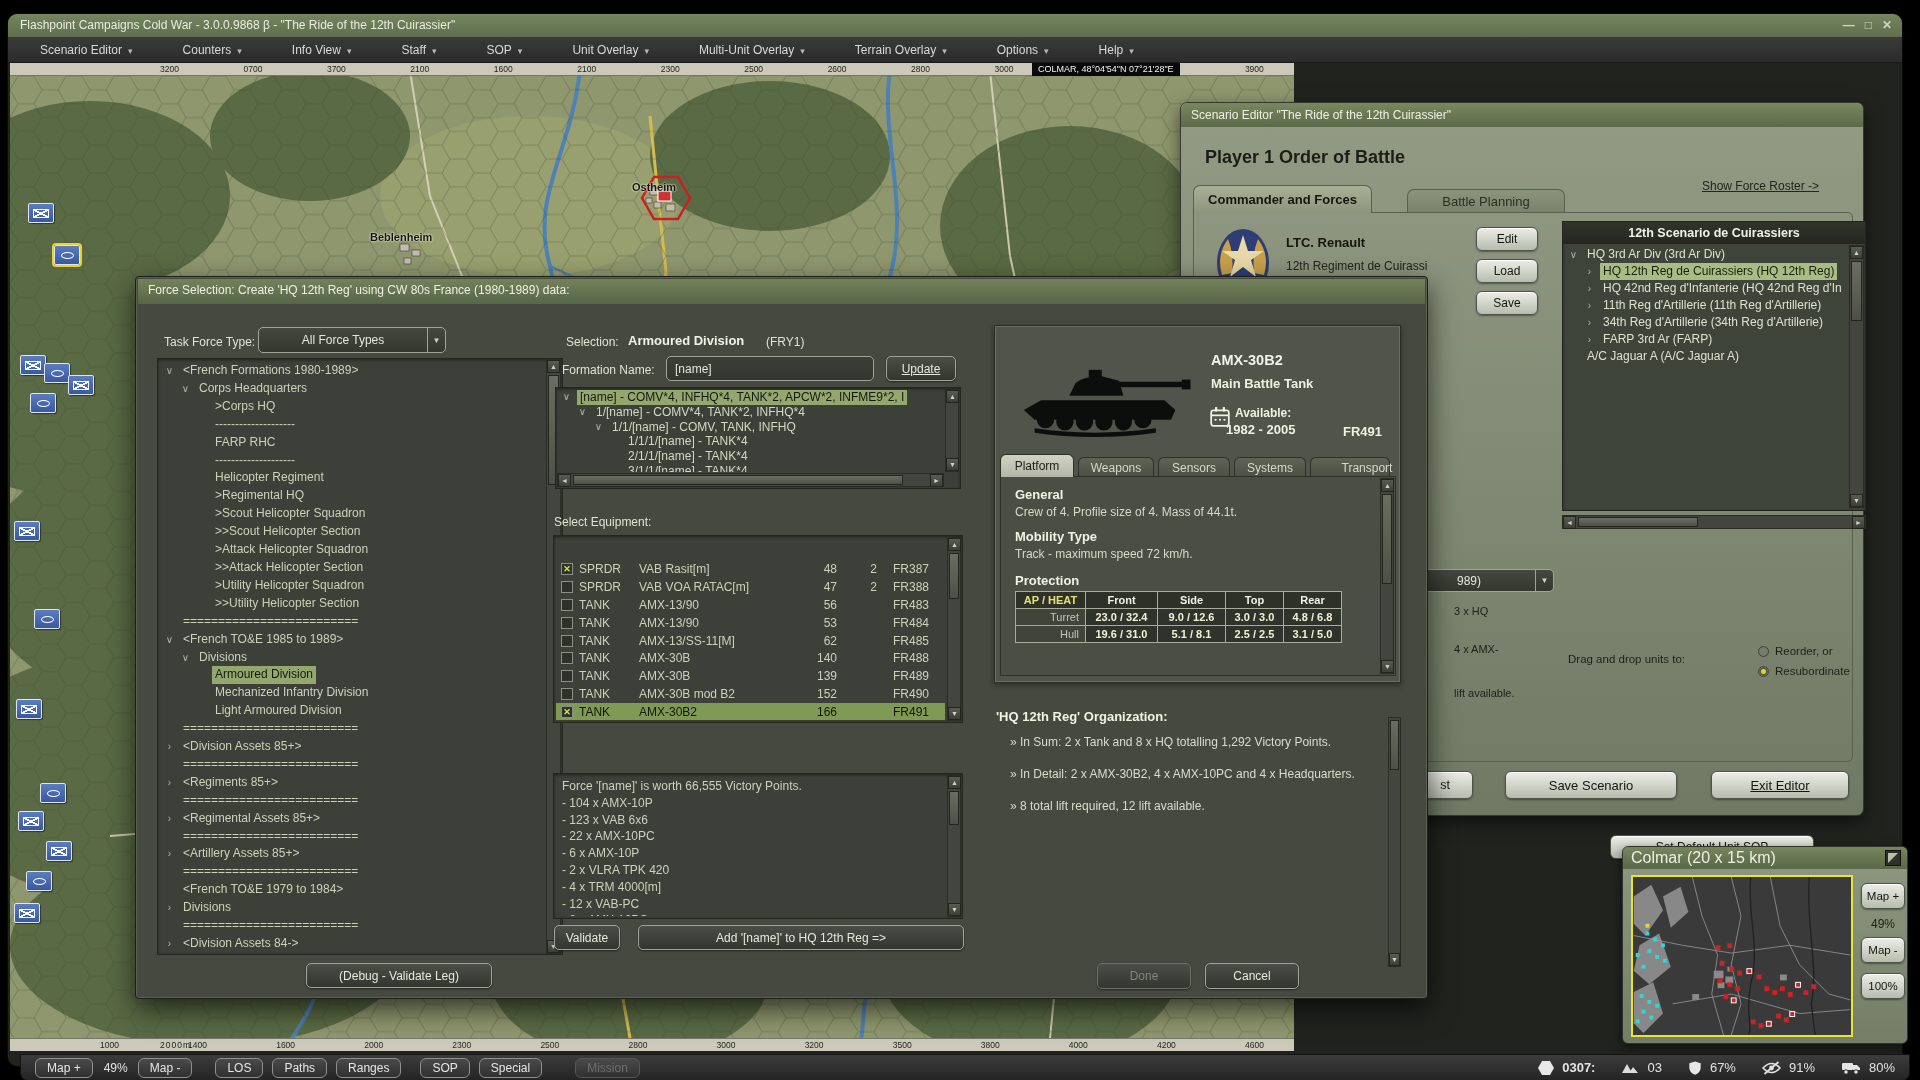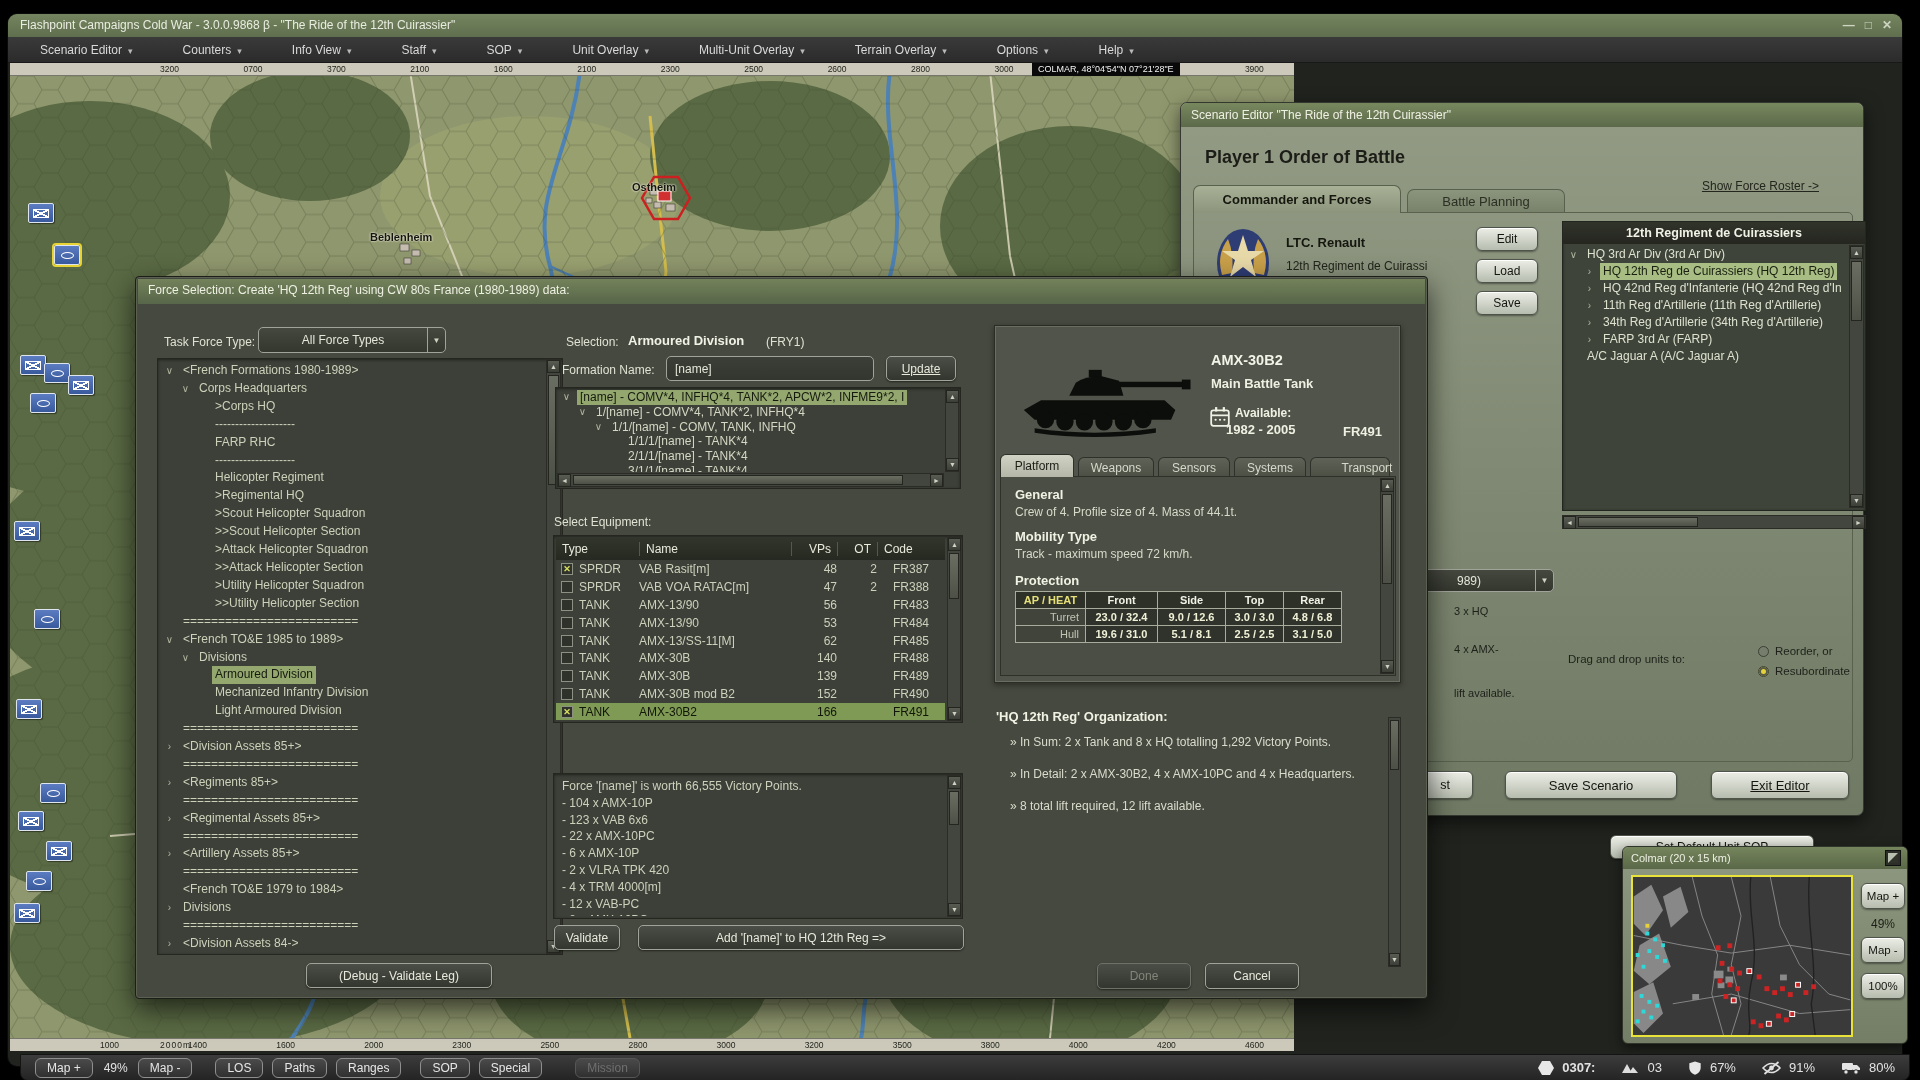--- a/index.html
+++ b/index.html
@@ -66,21 +66,21 @@
   
   .editor { position:absolute; left:1172px; top:88px; width:684px; height:714px; z-index:10;
             background:linear-gradient(#939b85,#6f7963); border:1px solid #343830; border-radius:7px;
             box-shadow:0 6px 18px rgba(0,0,0,.55); }
   .editor-title { position:absolute; left:0; top:0; width:100%; height:24px; border-radius:7px 7px 0 0;
                   background:linear-gradient(#78885e,#5c6a4a); color:#eef0e4; font-size:12px; line-height:24px; padding-left:10px; }
   .editor-heading { position:absolute; left:24px; top:44px; font-size:18px; font-weight:bold; color:#1b1d16; }
   .roster-link { position:absolute; right:44px; top:76px; font-size:12px; color:#23261c; text-decoration:underline; cursor:pointer; }
   .tab { position:absolute; top:82px; height:28px; border:1px solid #58604e; border-bottom:none;
          border-radius:7px 7px 0 0; font-size:13px; display:flex; align-items:center; justify-content:center; cursor:default; }
-  .tab.active { left:12px; width:208px; background:linear-gradient(#a8b096,#8c957c); font-weight:bold; color:#15170f; z-index:2; }
+  .tab.active { left:12px; width:179px; background:linear-gradient(#a8b096,#8c957c); font-weight:bold; color:#15170f; z-index:2; }
   .tab.inactive { left:226px; width:158px; background:linear-gradient(#8b947c,#78816a); color:#2c3024; top:86px; height:24px; }
   .tab-content { position:absolute; left:12px; top:109px; width:660px; height:550px;
                  border:1px solid #5a624f; border-radius:0 5px 5px 5px; }
   .medallion { position:absolute; left:20px; top:14px; width:58px; height:72px; }
   .cmdr-name { position:absolute; left:92px; top:22px; font-size:13px; font-weight:bold; color:#15170f; }
   .cmdr-unit { position:absolute; left:92px; top:46px; font-size:12px; color:#22251a; }
   .ed-btn { position:absolute; left:282px; width:62px; height:24px; }
   .oob-box { position:absolute; left:368px; top:8px; width:304px; height:290px; background:#3f443a; border:1px solid #23261e; }
   .oob-title { height:22px; background:linear-gradient(#31342b,#24261f); color:#f0f2e6; font-weight:bold; font-size:12.5px;
                display:flex; align-items:center; justify-content:center; }
@@ -152,21 +152,21 @@
   .prot-table td.v { background:#30332b; color:#f0f1d6; font-weight:bold; text-align:center; }
 
   .org-title { position:absolute; left:860px; top:432px; font-size:13px; font-weight:bold; color:#f0f2e4; }
   .org-line { position:absolute; left:874px; font-size:12px; color:#d9dccd; }
 
   
   .colmar { position:absolute; left:1614px; top:832px; width:286px; height:198px; z-index:20;
             background:linear-gradient(#8f9880,#747e66); border:1px solid #30342a; border-radius:6px;
             box-shadow:0 4px 12px rgba(0,0,0,.5); }
   .colmar-title { position:absolute; left:0; top:0; width:100%; height:22px; border-radius:6px 6px 0 0;
-                  background:linear-gradient(#75855c,#5a6848); color:#edefe2; font-size:11px; line-height:22px; padding-left:8px; }
+                  background:linear-gradient(#75855c,#5a6848); color:#edefe2; font-size:16px; line-height:22px; padding-left:8px; }
   .colmar-icon { position:absolute; right:6px; top:3px; width:16px; height:16px; background:#2c2f27; border:1px solid #111;
                  display:flex; align-items:center; justify-content:center; }
   .colmar-map { position:absolute; left:8px; top:28px; width:222px; height:162px; border:2px solid #e8e23a; background:#383838; }
   .cm-btn { position:absolute; left:238px; width:44px; height:26px; font-size:11.5px; }
   .cm-zoom { position:absolute; left:238px; top:70px; width:44px; text-align:center; font-size:12px; color:#1c1f16; }
 
   
   .statusbar { position:absolute; left:12px; top:1040px; width:1890px; height:27px; z-index:40;
                background:linear-gradient(#3c3c3c,#242424); border:1px solid #141414; border-radius:0 0 8px 8px;
                display:flex; align-items:center; padding:0 14px; color:#e2e2e2; }
@@ -425,21 +425,21 @@
           <path d="M29 8 L34 24 L50 24 L37 33 L42 50 L29 40 L16 50 L21 33 L8 24 L24 24 Z" fill="#e8d9a8"></path>
           <ellipse cx="29" cy="60" rx="16" ry="8" fill="#8b6f2e"></ellipse>
         </svg>
         <span class="cmdr-name">LTC. Renault</span>
         <span class="cmdr-unit">12th Regiment de Cuirassi</span>
         <div class="btn-light ed-btn" style="top:14px;">Edit</div>
         <div class="btn-light ed-btn" style="top:46px;">Load</div>
         <div class="btn-light ed-btn" style="top:78px;">Save</div>
 
         <div class="oob-box panel-dark">
-          <div class="oob-title">12th Regiment de Cuirassiers</div>
+          <div class="oob-title">12th Scenario de Cuirassiers</div>
           <div class="oob-tree">
 
               <div class="tree-item" style="padding-left: 2px;">
                 <span class="arrow">∨</span>
                 <span class="lbl">HQ 3rd Ar Div   (3rd Ar Div)</span>
               </div>
 
               <div class="tree-item selected" style="padding-left: 18px;">
                 <span class="arrow">›</span>
                 <span class="lbl">HQ 12th Reg de Cuirassiers   (HQ 12th Reg)</span>
@@ -739,27 +739,20 @@
         </div>
         <div class="scroll-h" style="left:1px; right:16px; bottom:1px;">
           <div class="sb-btn" style="left:0; top:0;">◄</div>
           <div class="sb-thumb" style="top:1px; bottom:1px; left:15px; right:40px;"></div>
           <div class="sb-btn" style="right:0; top:0;">►</div>
         </div>
       </div>
 
       <span class="dlg-label" style="left:418px; top:238px;">Select Equipment:</span>
       <div class="eq-box panel-dark">
-        <div class="eq-head">
-          <span style="width:84px;">Type</span>
-          <span style="width:152px;">Name</span>
-          <span style="width:46px; text-align:right;">VPs</span>
-          <span style="width:40px; text-align:right;">OT</span>
-          <span style="width:64px; border-right:none;">Code</span>
-        </div>
         <div class="eq-rows">
 
             <div class="eq-row">
               <span class="cb">✕</span>
               <span class="c-type">SPRDR</span>
               <span class="c-name">VAB Rasit[m]</span>
               <span class="c-vps">48</span>
               <span class="c-ot">2</span>
               <span class="c-code">FR387</span>
             </div>

